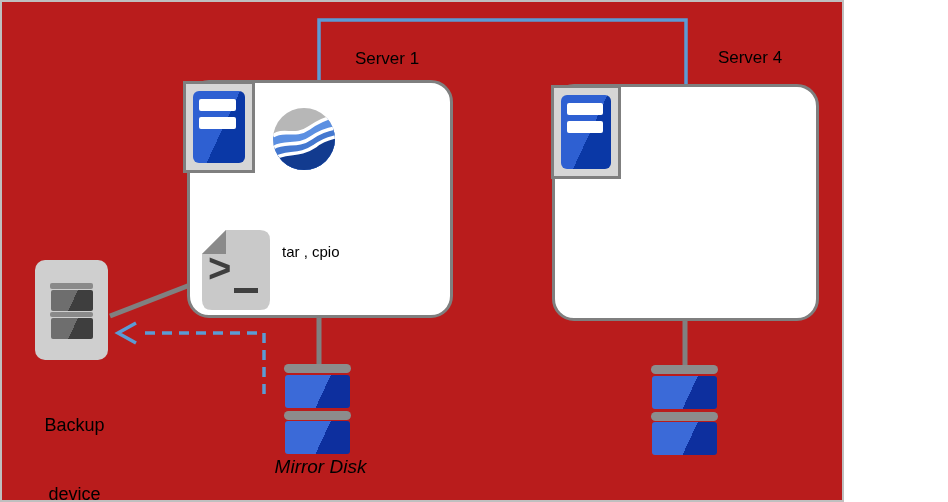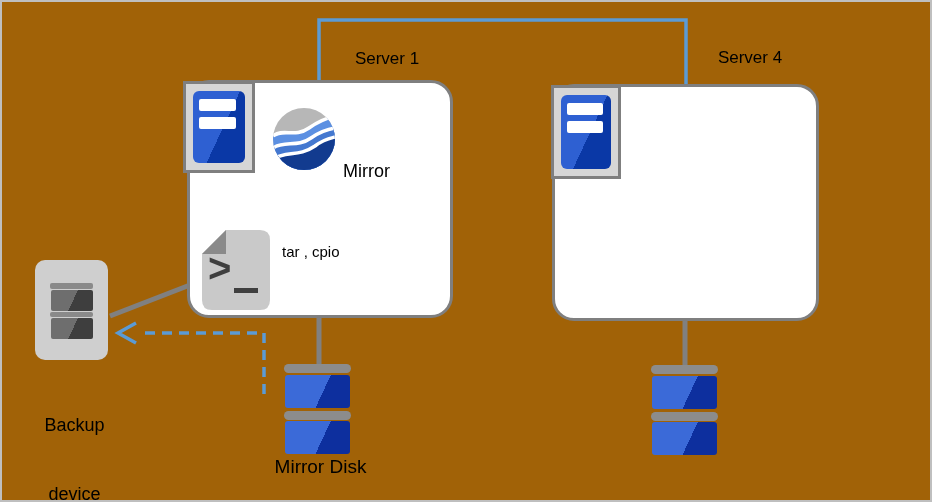--- a/index.html
+++ b/index.html
@@ -1,36 +1,36 @@
 <!DOCTYPE html>
 <html><head>
 <meta charset="utf-8">
 <style>
   html,body { margin:0; padding:0; background:#fff; }
   .canvas {
-    position:relative; width:932px; height:502px; box-sizing:border-box;
-    background:#a16207; border:2px solid #BFBFBF; overflow:hidden;
+    position:relative; width:844px; height:502px; box-sizing:border-box;
+    background:#b91c1c; border:2px solid #BFBFBF; overflow:hidden;
     font-family:"Liberation Sans", sans-serif; color:#000;
   }
   .lines { position:absolute; left:0; top:0; width:948px; height:502px; }
 
   .box {
     position:absolute; background:#fff; border:3px solid #7F7F7F;
     border-radius:22px; box-sizing:border-box;
   }
   #server1-box { left:185px; top:78px;  width:266px; height:238px; }
   #server2-box { left:550px; top:82px;  width:267px; height:237px; }
 
   .label { position:absolute; white-space:pre; }
   #server1-label { left:320px; top:47px;  width:130px; text-align:center; font-size:17px; }
   #server2-label { left:683px; top:46px;  width:130px; text-align:center; font-size:17px; }
   #mdr-label     { left:341px; top:102px; font-size:18px; line-height:27px; }
   #tar-label     { left:280px; top:241px; font-size:15px; }
   #backup-label  { left:12px;  top:366px; width:121px; text-align:center; font-size:18px; line-height:23px; }
-  #mirror-disk-label { left:248px; top:454px; width:141px; text-align:center; font-size:19px; }
+  #mirror-disk-label { left:248px; top:454px; width:141px; text-align:center; font-size:19px;font-style:italic; }
 
   .server-frame {
     position:absolute; background:#D6D6D6; border:3px solid #7F7F7F; box-sizing:content-box;
   }
   #server1-frame { left:181px; top:79px; width:66px; height:86px; }
   #server2-frame { left:549px; top:83px; width:64px; height:88px; }
   .tower {
     position:absolute; inset:7px; border-radius:6px;
     background:linear-gradient(115deg, #2E60D2 55%, #0A38A6 55%);
   }
@@ -126,21 +126,20 @@
       <path d="M0,28 C10,20 22,30 36,20 C46,13 54,10 62,8 L62,62 L0,62 Z" fill="#5C90E2"></path>
       <path d="M0,40 C12,32 24,40 38,30 C48,23 56,21 62,20 L62,62 L0,62 Z" fill="#4478D0"></path>
       <path d="M0,51 C13,43 26,49 42,38 C51,31 58,30 62,29 L62,62 L0,62 Z" fill="#123B8F"></path>
       <path d="M0,28 C10,20 22,30 36,20 C46,13 54,10 62,8" fill="none" stroke="#fff" stroke-width="3.5"></path>
       <path d="M0,40 C12,32 24,40 38,30 C48,23 56,21 62,20" fill="none" stroke="#fff" stroke-width="3.5"></path>
       <path d="M0,51 C13,43 26,49 42,38 C51,31 58,30 62,29" fill="none" stroke="#fff" stroke-width="3.5"></path>
     </g>
   </svg>
 
   <div class="label" id="mdr-label">
-    <div>Mirror</div>
   </div>
 
   <div class="terminal">
     <svg width="68" height="80" viewBox="0 0 68 80">
       <path d="M24,0 H58 Q68,0 68,10 V70 Q68,80 58,80 H10 Q0,80 0,70 V24 Z" fill="#C9C9C9"></path>
       <path d="M24,0 L24,24 L0,24 Z" fill="#8A8A8A"></path>
       <text x="6" y="52" font-size="40" font-weight="bold" fill="#3F3F3F" font-family="Liberation Sans, sans-serif">&gt;</text>
       <rect x="32" y="58" width="24" height="5" fill="#3F3F3F"></rect>
     </svg>
   </div>

